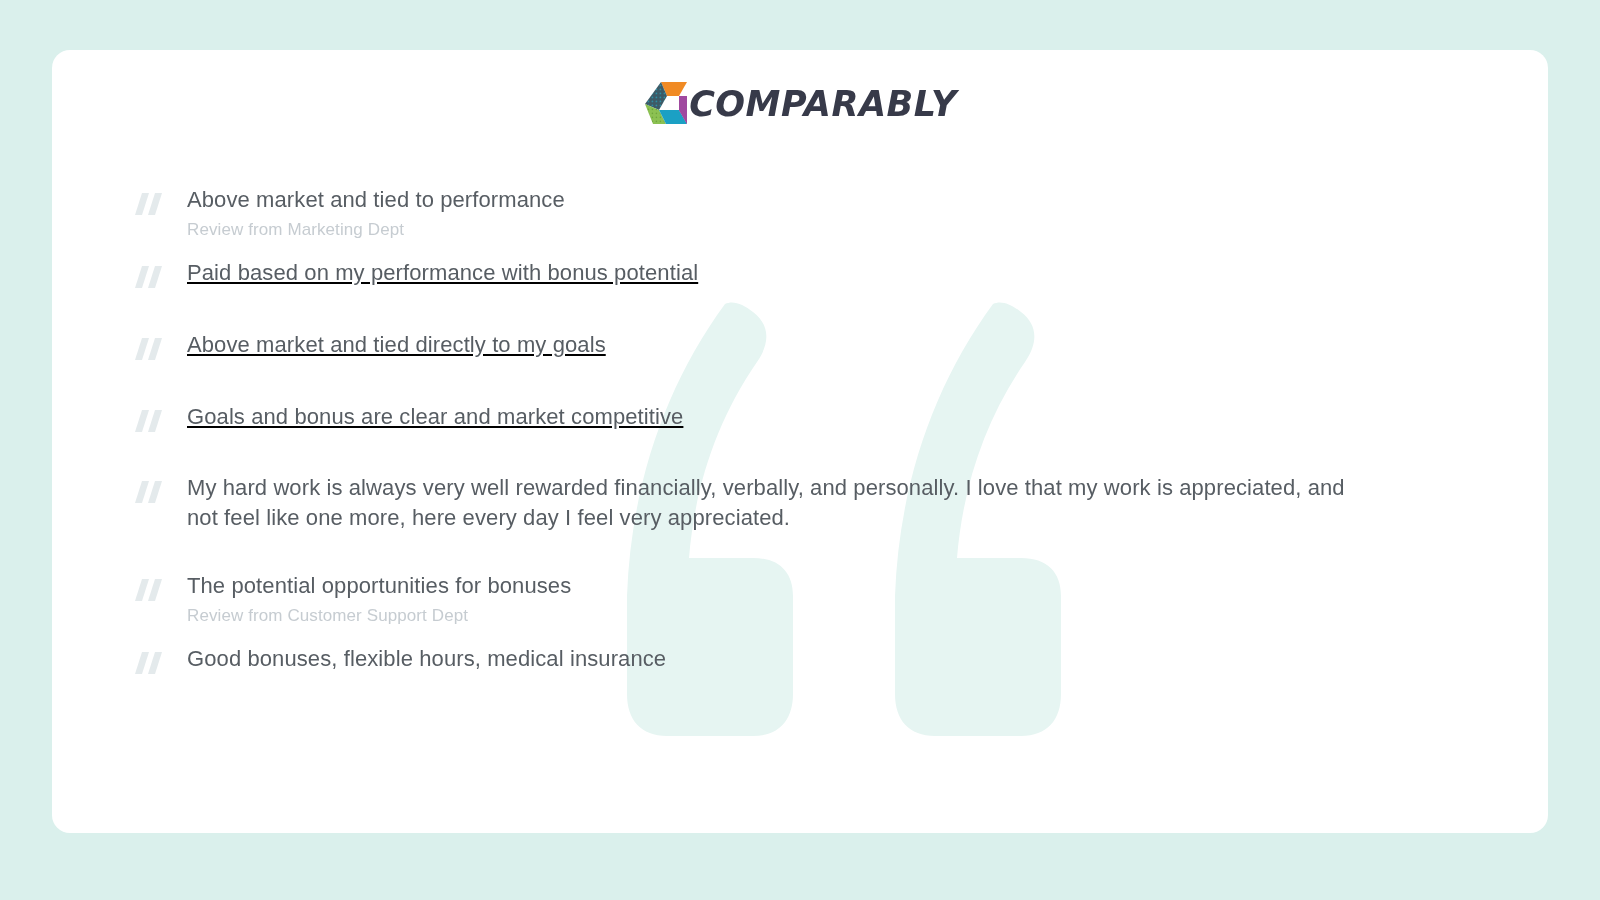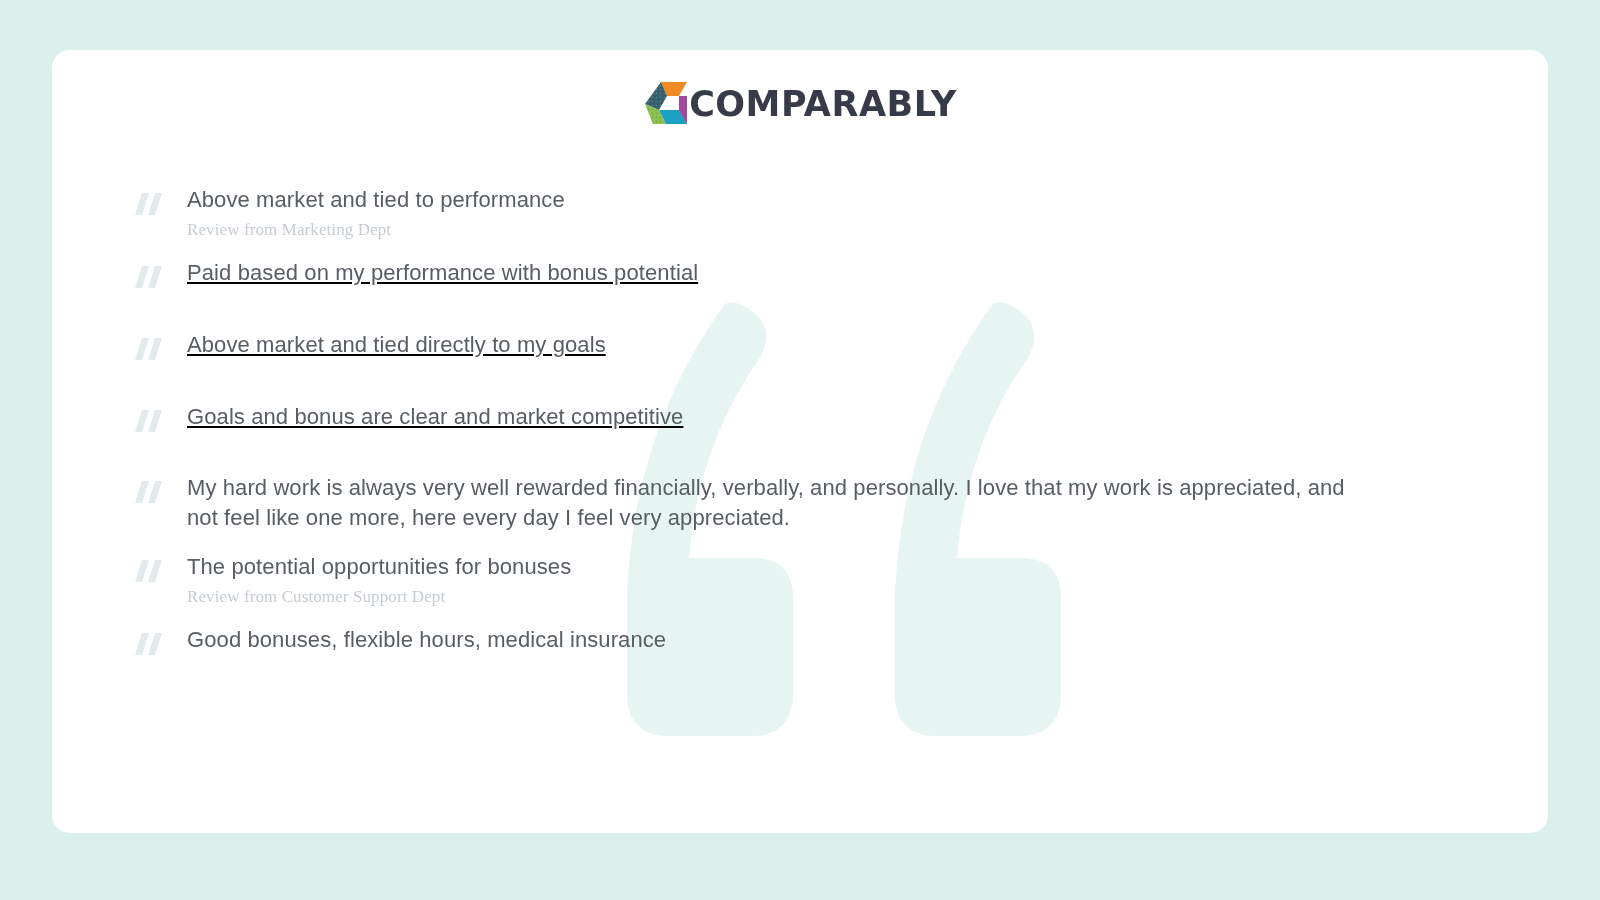--- a/index.html
+++ b/index.html
@@ -53,20 +53,21 @@
   
   .logo-row {
     position: absolute;
     left: 0;
     top: 30px;
     width: 100%;
     display: flex;
     align-items: center;
     justify-content: center;
     z-index: 3;
+    font-style: italic;
   }
   .logo-mark {
     width: 46px;
     height: 48px;
     display: block;
     flex: 0 0 auto;
   }
   .logo-word {
     font-family: "DejaVu Sans", sans-serif;
     font-weight: bold;
@@ -81,21 +82,21 @@
   .quote-list {
     position: absolute;
     left: 83px;
     top: 135px;
     right: 40px;
     z-index: 2;
   }
   .quote-item {
     position: relative;
     padding-left: 52px;
-    margin-bottom: 19px;
+    margin-bottom: 38px;
   }
   .quote-item:last-child { margin-bottom: 0; }
 
   .quote-icon {
     position: absolute;
     left: 0;
     top: 8px;
     width: 30px;
     height: 22px;
     display: block;
@@ -104,21 +105,21 @@
   .quote-text {
     font-family: "Liberation Sans", sans-serif;
     font-size: 22px;
     line-height: 1.36;
     color: #575d63;
     font-weight: 400;
     max-width: 1190px;
     letter-spacing: 0.1px;
   }
   .quote-source {
-    font-family: Liberation Serif, serif;
+    font-family: Liberation Sans, sans-serif;
     font-size: 17px;
     line-height: 1.4;
     color: #c6ccd1;
     margin-top: 3px;
     letter-spacing: 0.1px;
   }
   .quote-item.has-source { margin-bottom: 16px; }
   .quote-item.gap-lg { margin-bottom: 42px; text-decoration: underline; }
 </style>
 </head>

